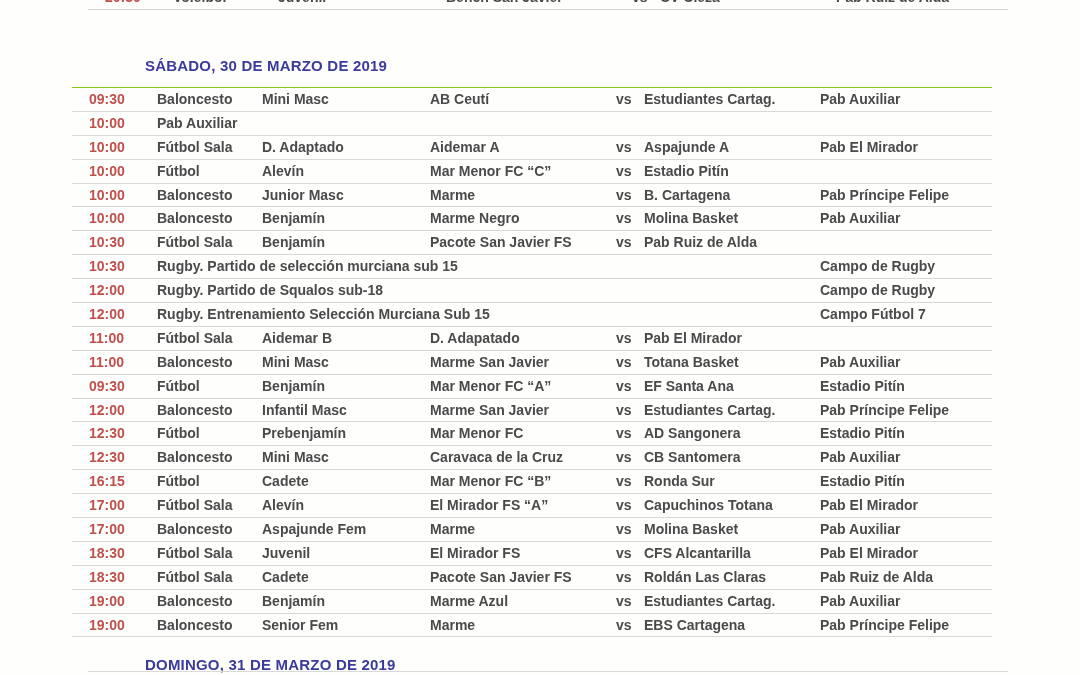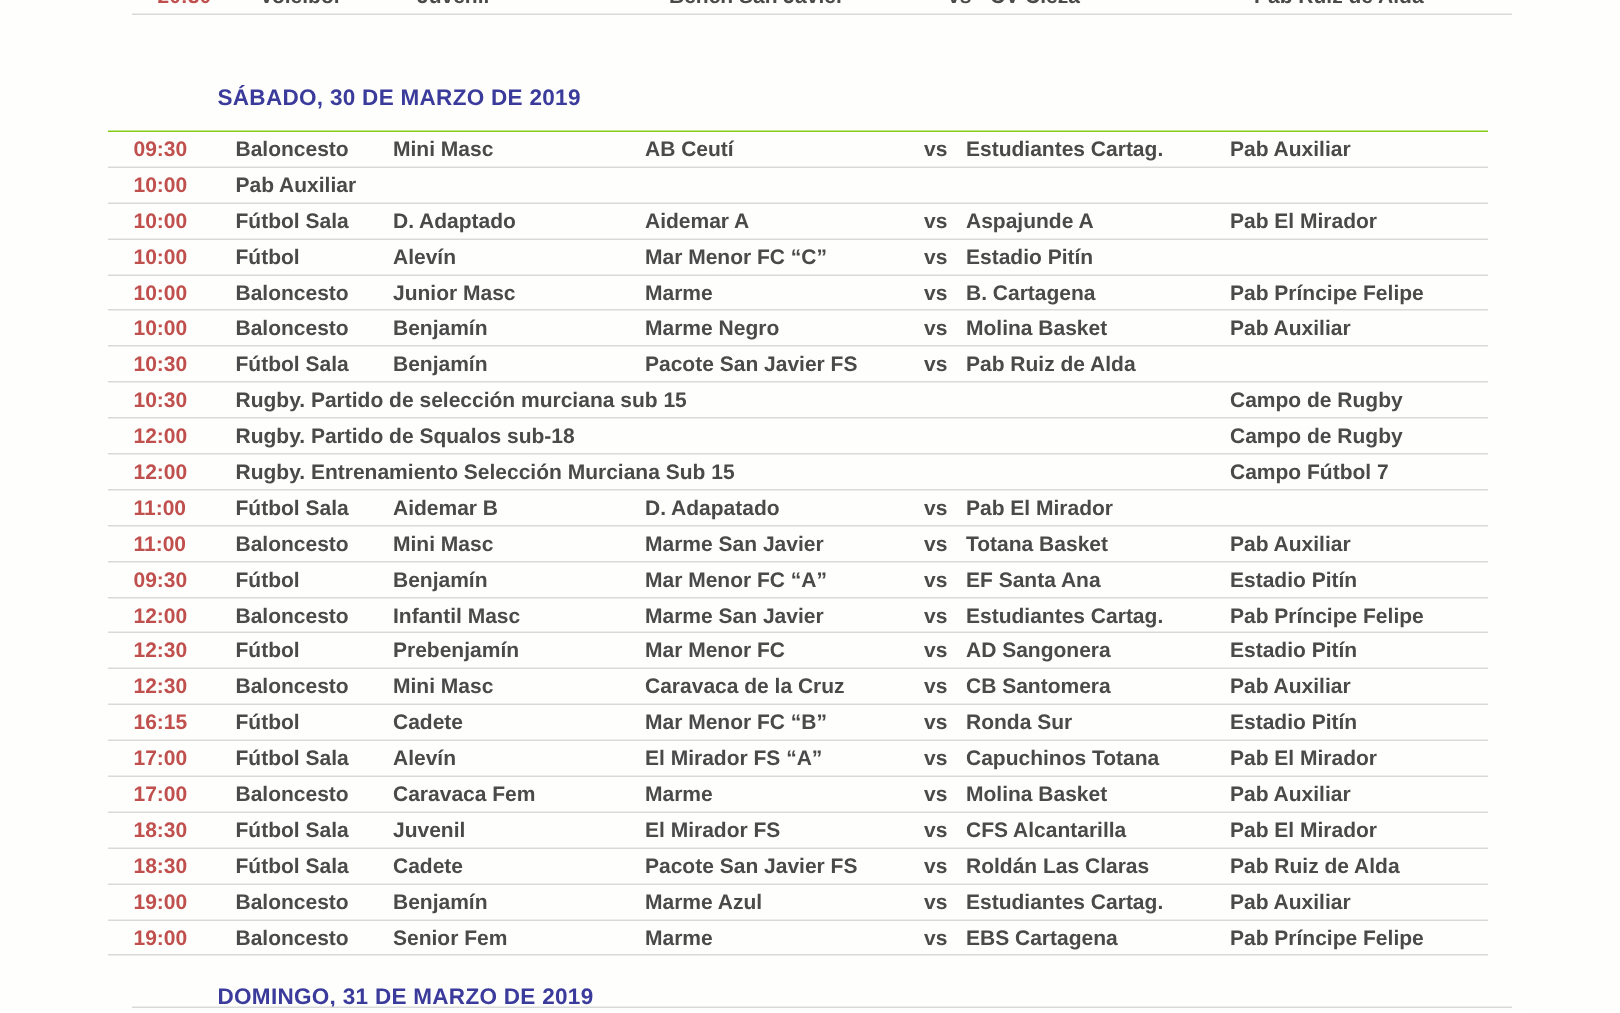--- a/index.html
+++ b/index.html
@@ -198,21 +198,21 @@
         <div class="c ">Fútbol Sala</div>
         <div class="c ">Alevín</div>
         <div class="c ">El Mirador FS “A”</div>
         <div class="c vs">vs</div>
         <div class="c ">Capuchinos Totana</div>
         <div class="c ">Pab El Mirador</div>
       </div>
       <div class="row">
         <div class="c time">17:00</div>
         <div class="c ">Baloncesto</div>
-        <div class="c ">Caravaca Fem</div>
+        <div class="c ">Aspajunde Fem</div>
         <div class="c ">Marme</div>
         <div class="c vs">vs</div>
         <div class="c ">Molina Basket</div>
         <div class="c ">Pab Auxiliar</div>
       </div>
       <div class="row">
         <div class="c time">18:30</div>
         <div class="c ">Fútbol Sala</div>
         <div class="c ">Juvenil</div>
         <div class="c ">El Mirador FS</div>

